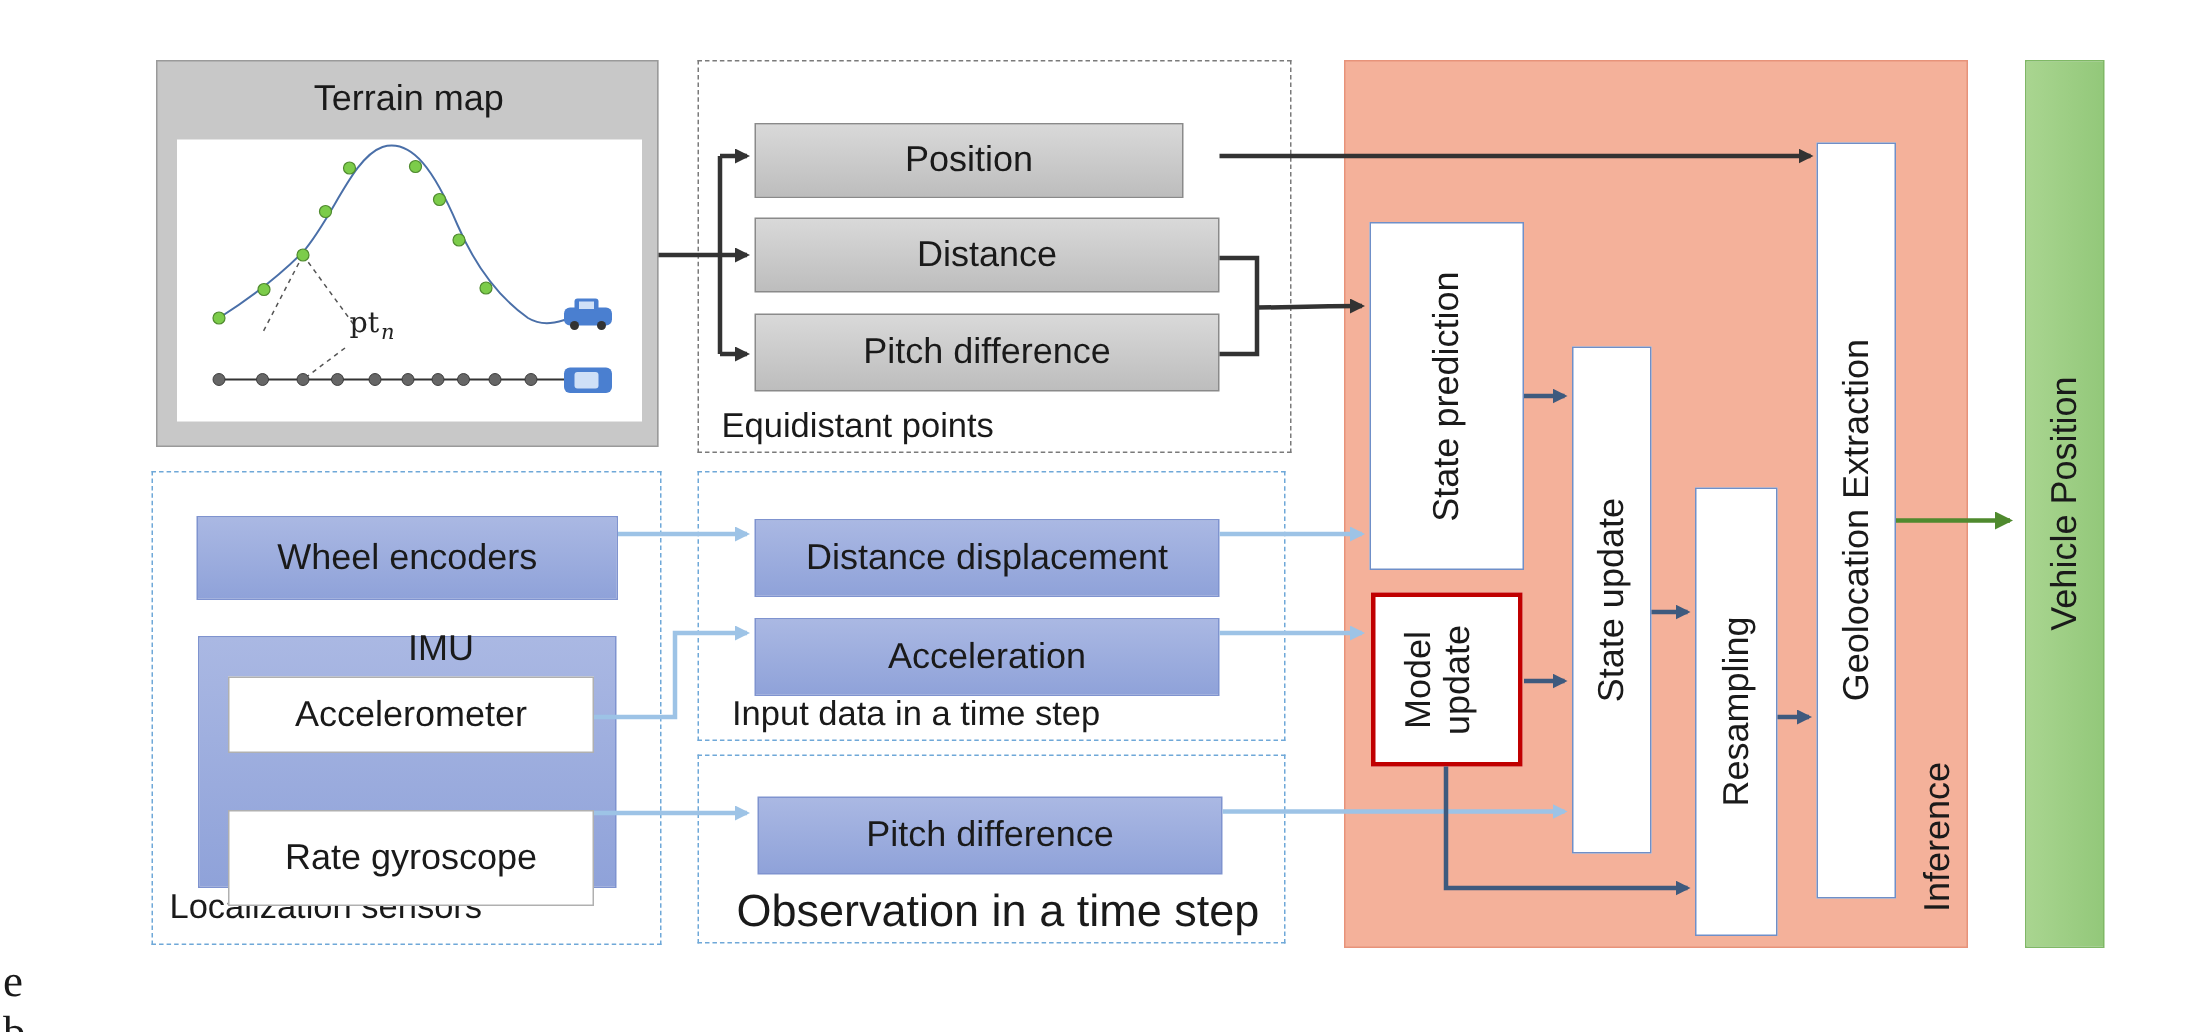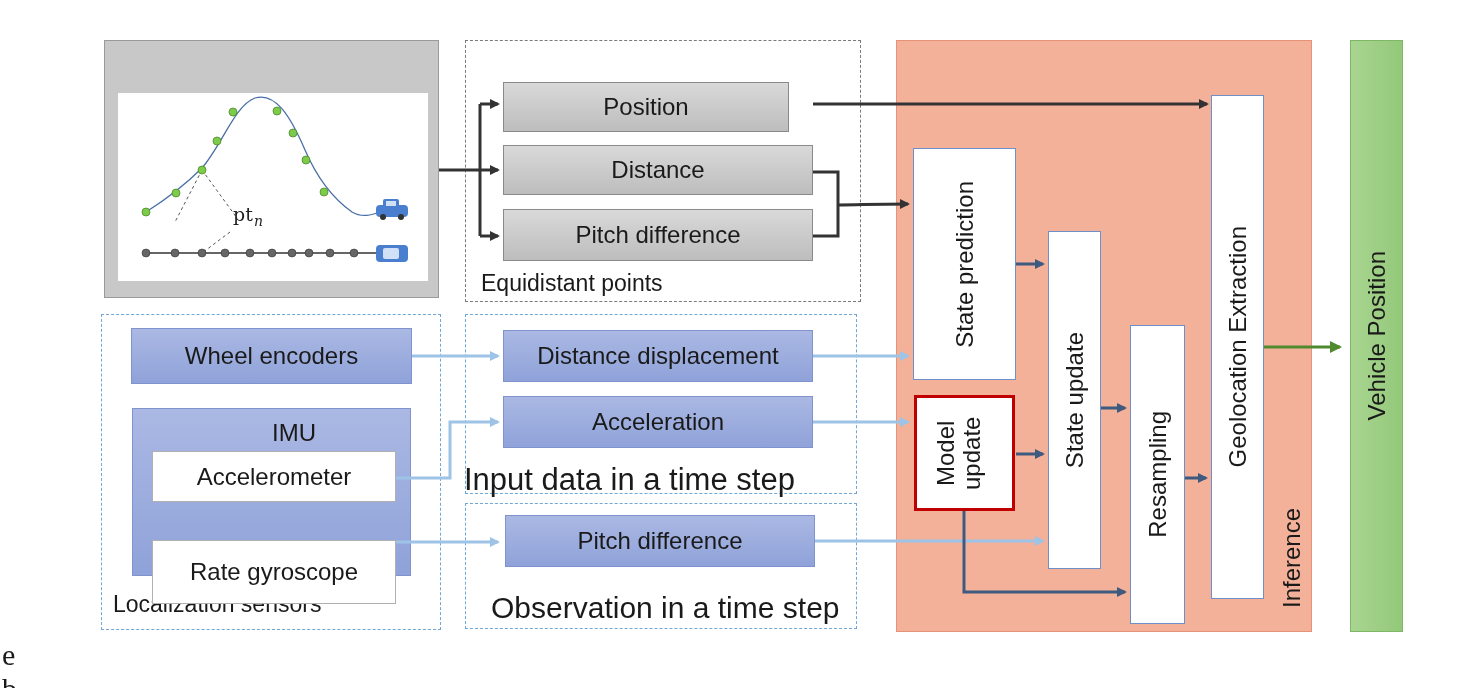--- a/index.html
+++ b/index.html
@@ -1,50 +1,51 @@
 <!DOCTYPE html>
 <html><head>
 <meta charset="utf-8">
 <style>
   html, body { margin: 0; padding: 0; background: #ffffff; }
   body { width: 1471px; height: 688px; position: relative; overflow: hidden; font-family: "Liberation Sans", sans-serif; }
   .abs { position: absolute; box-sizing: border-box; }
   .txt { font-size: 24px; color: #1a1a1a; white-space: nowrap; }
   .center { display: flex; align-items: center; justify-content: center; }
   .gray-box { background: linear-gradient(#d9d9d9, #bdbdbd); border: 1px solid #8a8a8a; }
-  .blue-box { background: linear-gradient(#aab8e3, #8fa2d9); border: 1px solid #7f93cf; }
+  .blue-box { background: linear-gradient(#aab8e3, #8fa2d9); border: 1px solid #7f93cf; margin-top: 16px; }
   .white-box { background: #ffffff; border: 1px solid #6f8fc8; }
   .dash-gray { border: 1.5px dashed #7a7a7a; }
   .dash-blue { border: 1.5px dashed #6fa8d8; }
   .vert { writing-mode: vertical-rl; transform: rotate(180deg); }
   svg.overlay { position: absolute; left: 0; top: 0; }
 </style>
 </head>
 <body>
 
 <div class="abs" style="left:104px;top:40px;width:335px;height:258px;background:#c8c8c8;border:1px solid #9a9a9a;">
+  <div class="abs txt center" style="left:0;top:8px;width:335px;height:34px;">Terrain map</div>
   <div class="abs" style="left:13px;top:52px;width:310px;height:188px;background:#ffffff;"></div>
 </div>
 
 <div class="abs dash-gray" style="left:465px;top:40px;width:396px;height:262px;"></div>
 <div class="abs txt" style="left:481px;top:270px;font-size:23px;">Equidistant points</div>
 <div class="abs gray-box txt center" style="left:503px;top:82px;width:286px;height:50px;">Position</div>
 <div class="abs gray-box txt center" style="left:503px;top:145px;width:310px;height:50px;text-align:center;">Distance</div>
 <div class="abs gray-box txt center" style="left:503px;top:209px;width:310px;height:52px;">Pitch difference</div>
 
 <div class="abs dash-blue" style="left:101px;top:314px;width:340px;height:316px;"></div>
 <div class="abs txt" style="left:113px;top:591px;font-size:23px;">Localization sensors</div>
 <div class="abs blue-box txt center" style="left:131px;top:328px;width:281px;height:56px;">Wheel encoders</div>
 <div class="abs blue-box" style="left:132px;top:408px;width:279px;height:168px;"></div>
 <div class="abs txt center" style="left:132px;top:416px;width:279px;height:34px;padding-left:45px;">IMU</div>
 <div class="abs white-box txt center" style="left:152px;top:451px;width:244px;height:51px;border-color:#b0b0b0;">Accelerometer</div>
 <div class="abs white-box txt center" style="left:152px;top:540px;width:244px;height:64px;border-color:#b0b0b0;">Rate gyroscope</div>
 
 <div class="abs dash-blue" style="left:465px;top:314px;width:392px;height:180px;"></div>
-<div class="abs txt" style="left:464px;top:462px;font-size:31px;">Input data in a time step</div>
+<div class="abs txt" style="left:488px;top:462px;font-size:23px;">Input data in a time step</div>
 <div class="abs blue-box txt center" style="left:503px;top:330px;width:310px;height:52px;">Distance displacement</div>
 <div class="abs blue-box txt center" style="left:503px;top:396px;width:310px;height:52px;">Acceleration</div>
 
 <div class="abs dash-blue" style="left:465px;top:503px;width:392px;height:126px;"></div>
 <div class="abs txt" style="left:491px;top:591px;font-size:30px;">Observation in a time step</div>
 <div class="abs blue-box txt center" style="left:505px;top:515px;width:310px;height:52px;">Pitch difference</div>
 
 <div class="abs" style="left:896px;top:40px;width:416px;height:592px;background:#f4b19a;border:1px solid #e7937a;"></div>
 <div class="abs txt vert center" style="left:1276px;top:490px;width:32px;height:135px;">Inference</div>
 

